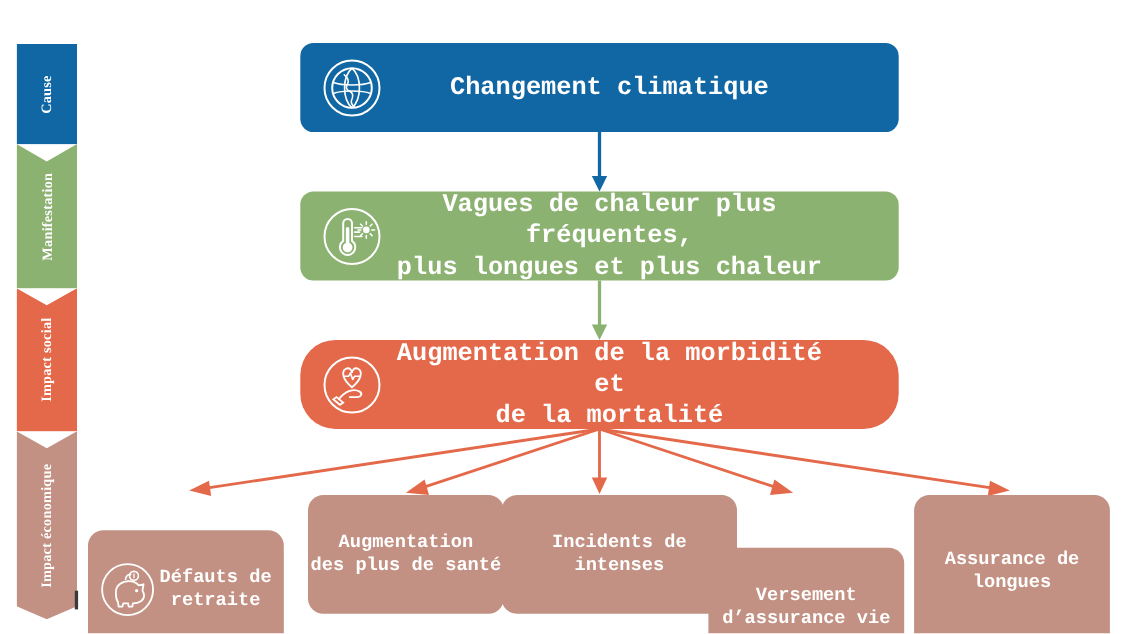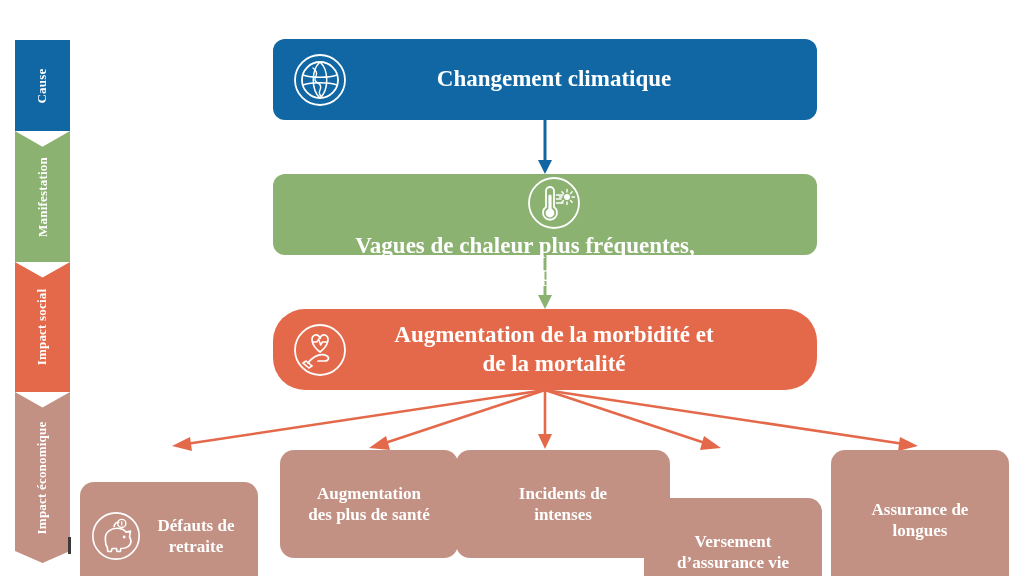--- a/index.html
+++ b/index.html
@@ -56,21 +56,21 @@
     flex: 0 0 auto;
     display: flex;
     align-items: center;
     justify-content: center;
   }
   .node-text {
     flex: 1 1 auto;
     text-align: center;
     color: #ffffff;
     font-weight: bold;
-    font-family: Liberation Serif, serif;
+    font-family: Liberation Mono, monospace;
     line-height: 1.22;
   }
   .node-main .node-text {
     font-size: 23px;
     padding-right: 58px;
   }
   .node-leaf {
     border-radius: 14px;
     justify-content: center;
   }
@@ -174,21 +174,21 @@
         <path d="M12 24 C20 27, 38 27, 46 24" fill="none" stroke="#ffffff" stroke-width="1.5"></path>
         <path d="M12 34 C20 31, 38 31, 46 34" fill="none" stroke="#ffffff" stroke-width="1.5"></path>
         <path d="M22 17 q5 4 3 8 q-3 5 2 7 q4 2 2 7 q-2 4 2 7" fill="none" stroke="#ffffff" stroke-width="1.4" stroke-linecap="round"></path>
       </svg>
     </span>
     <span class="node-text">
       <span>Changement climatique</span>
     </span>
   </div>
 
-  <div class="node node-main" style="left:273px;top:174px;width:544px;height:81px;background:#8cb272;padding-left:18px;flex-direction:column;">
+  <div class="node node-main" style="left:273px;top:174px;width:544px;height:81px;background:#8cb272;padding-left:18px;">
     <span class="node-icon">
       <svg width="58" height="58" viewBox="0 0 58 58" xmlns="http://www.w3.org/2000/svg">
         <circle cx="29" cy="29" r="25" fill="none" stroke="#ffffff" stroke-width="1.8"></circle>
         <path d="M21 17 a4 4 0 0 1 8 0 v16 a7 7 0 1 1 -8 0 z" fill="none" stroke="#ffffff" stroke-width="1.8"></path>
         <line x1="25" y1="22" x2="25" y2="36" stroke="#ffffff" stroke-width="3.2" stroke-linecap="round"></line>
         <circle cx="25" cy="39" r="4.4" fill="#ffffff"></circle>
         <line x1="31.5" y1="21" x2="38" y2="21" stroke="#ffffff" stroke-width="1.5" stroke-linecap="round"></line>
         <line x1="31.5" y1="25" x2="36" y2="25" stroke="#ffffff" stroke-width="1.5" stroke-linecap="round"></line>
         <line x1="31.5" y1="29" x2="38" y2="29" stroke="#ffffff" stroke-width="1.5" stroke-linecap="round"></line>
         <circle cx="42" cy="23" r="3" fill="#ffffff"></circle>

